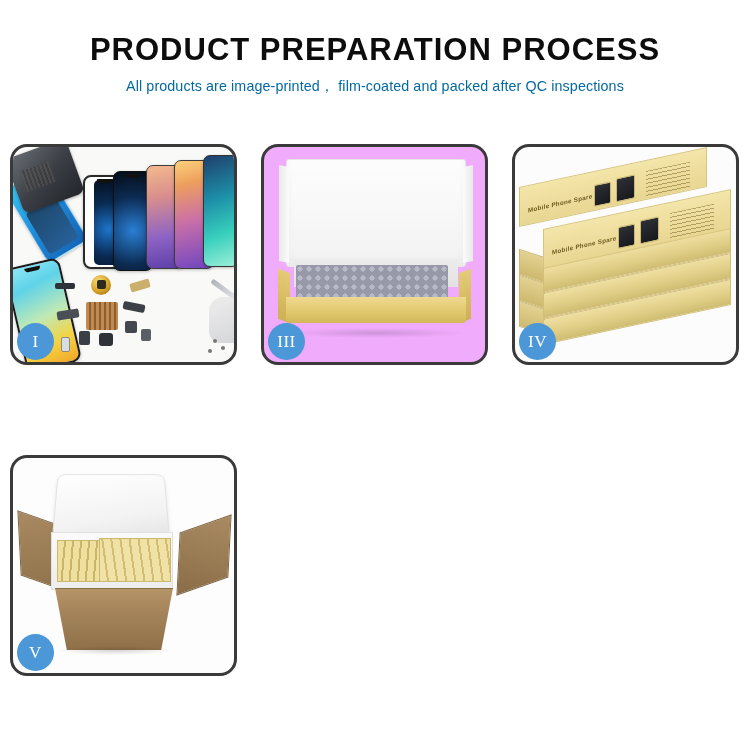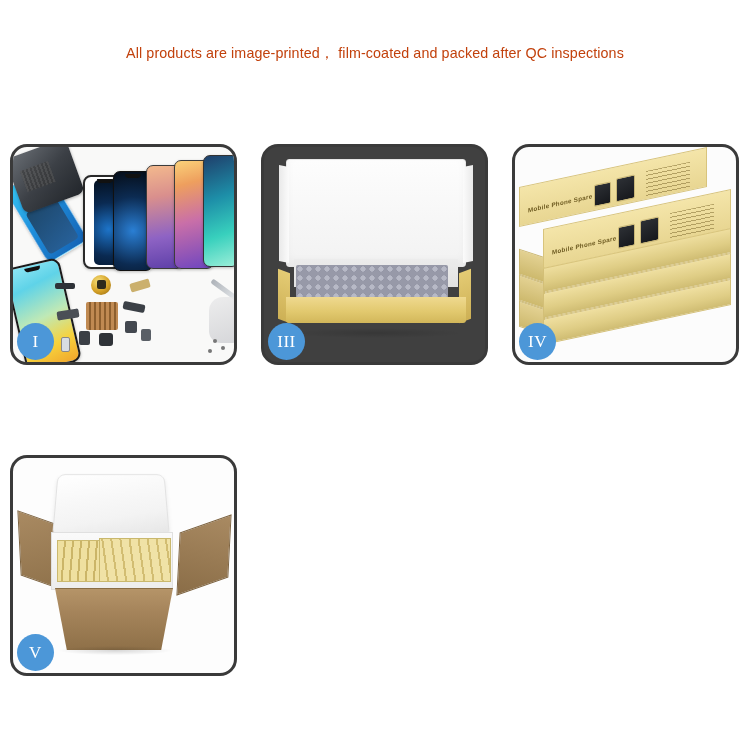--- a/index.html
+++ b/index.html
@@ -12,21 +12,21 @@
   .page { position: relative; width: 750px; height: 750px; }
 
   
   .heading { width: 750px; padding-top: 33px; text-align: center; }
   .title {
     font-size: 31px; font-weight: 700; color: #0d0d0d;
     letter-spacing: 1.0px; line-height: 1.08; white-space: nowrap;
   }
   .subtitle {
     margin-top: 11px; font-size: 14.3px; font-weight: 400;
-    color: #c2410c; letter-spacing: 0.1px; white-space: nowrap;
+    color: #0369a1; letter-spacing: 0.1px; white-space: nowrap;
   }
 
   
   .grid {
     position: absolute; left: 10px; top: 144px;
     width: 730px; height: 540px;
     display: grid;
     grid-template-columns: 227px 227px 227px;
     grid-template-rows: 221px 221px;
     column-gap: 24px; row-gap: 90px;
@@ -189,21 +189,21 @@
     position:absolute; left:36px; top:14px; width:12px; height:7px;
     background:#d8567e; opacity:.85; border-radius:1px;
   }
   .bw-sheen{
     position:absolute; left:0; top:0; width:100%; height:100%;
     background: linear-gradient(112deg, rgba(255,255,255,.5) 0 18%, transparent 36%, rgba(255,255,255,.32) 62%, transparent 82%);
     border-radius:6px;
   }
 
   
-  .p3 { background:#404040; }
+  .p3 { background:#f0abfc; }
   .b3-lid {
     position:absolute; left:22px; top:12px; width:180px; height:108px;
     background: linear-gradient(180deg,#fdfdfd 0%,#f2f2f2 100%);
     border:1px solid #e6e6e6; border-radius:3px;
     box-shadow: inset 0 -5px 10px rgba(0,0,0,.04);
   }
   .b3-lid::before{
     content:""; position:absolute; left:-8px; top:6px; width:10px; height:96px;
     background: linear-gradient(90deg,#e9e9e9,#fbfbfb); transform: skewY(12deg);
   }
@@ -358,20 +358,21 @@
     position:absolute; left:34px; bottom:16px; width:150px; height:10px;
     background: radial-gradient(ellipse at center, rgba(0,0,0,.13), transparent 72%);
   }
 </style>
 </head>
 <body>
 
 <div class="page">
 
   <div class="heading">
+    <div class="title">PRODUCT PREPARATION PROCESS</div>
     <div class="subtitle">All products are image-printed， film-coated and packed after QC inspections</div>
   </div>
 
   <div class="grid">
 
     <div class="panel p1">
       <div class="stage">
         <div class="ph ph-film"></div>
         <div class="ph ph-glass ph-notch"></div>
         <div class="ph ph-dark ph-notch"></div>

